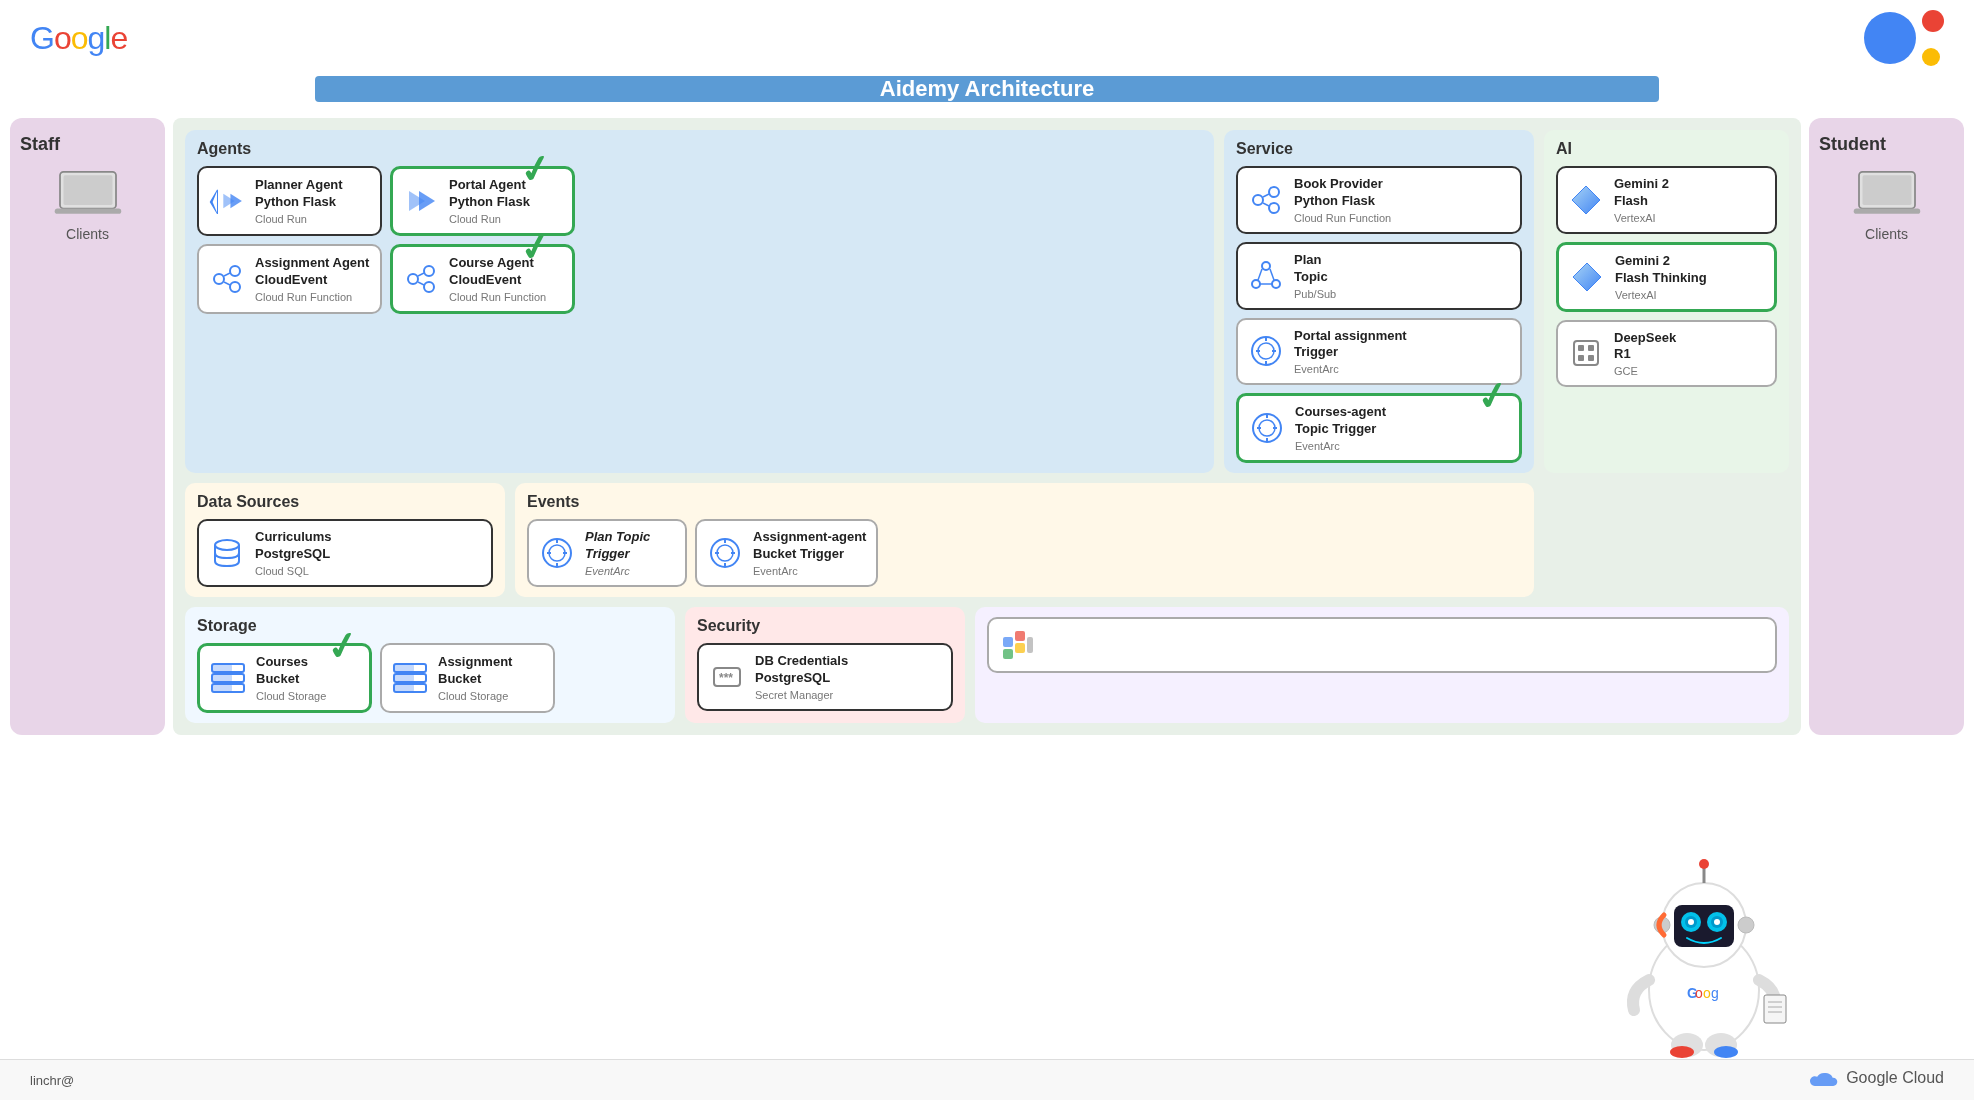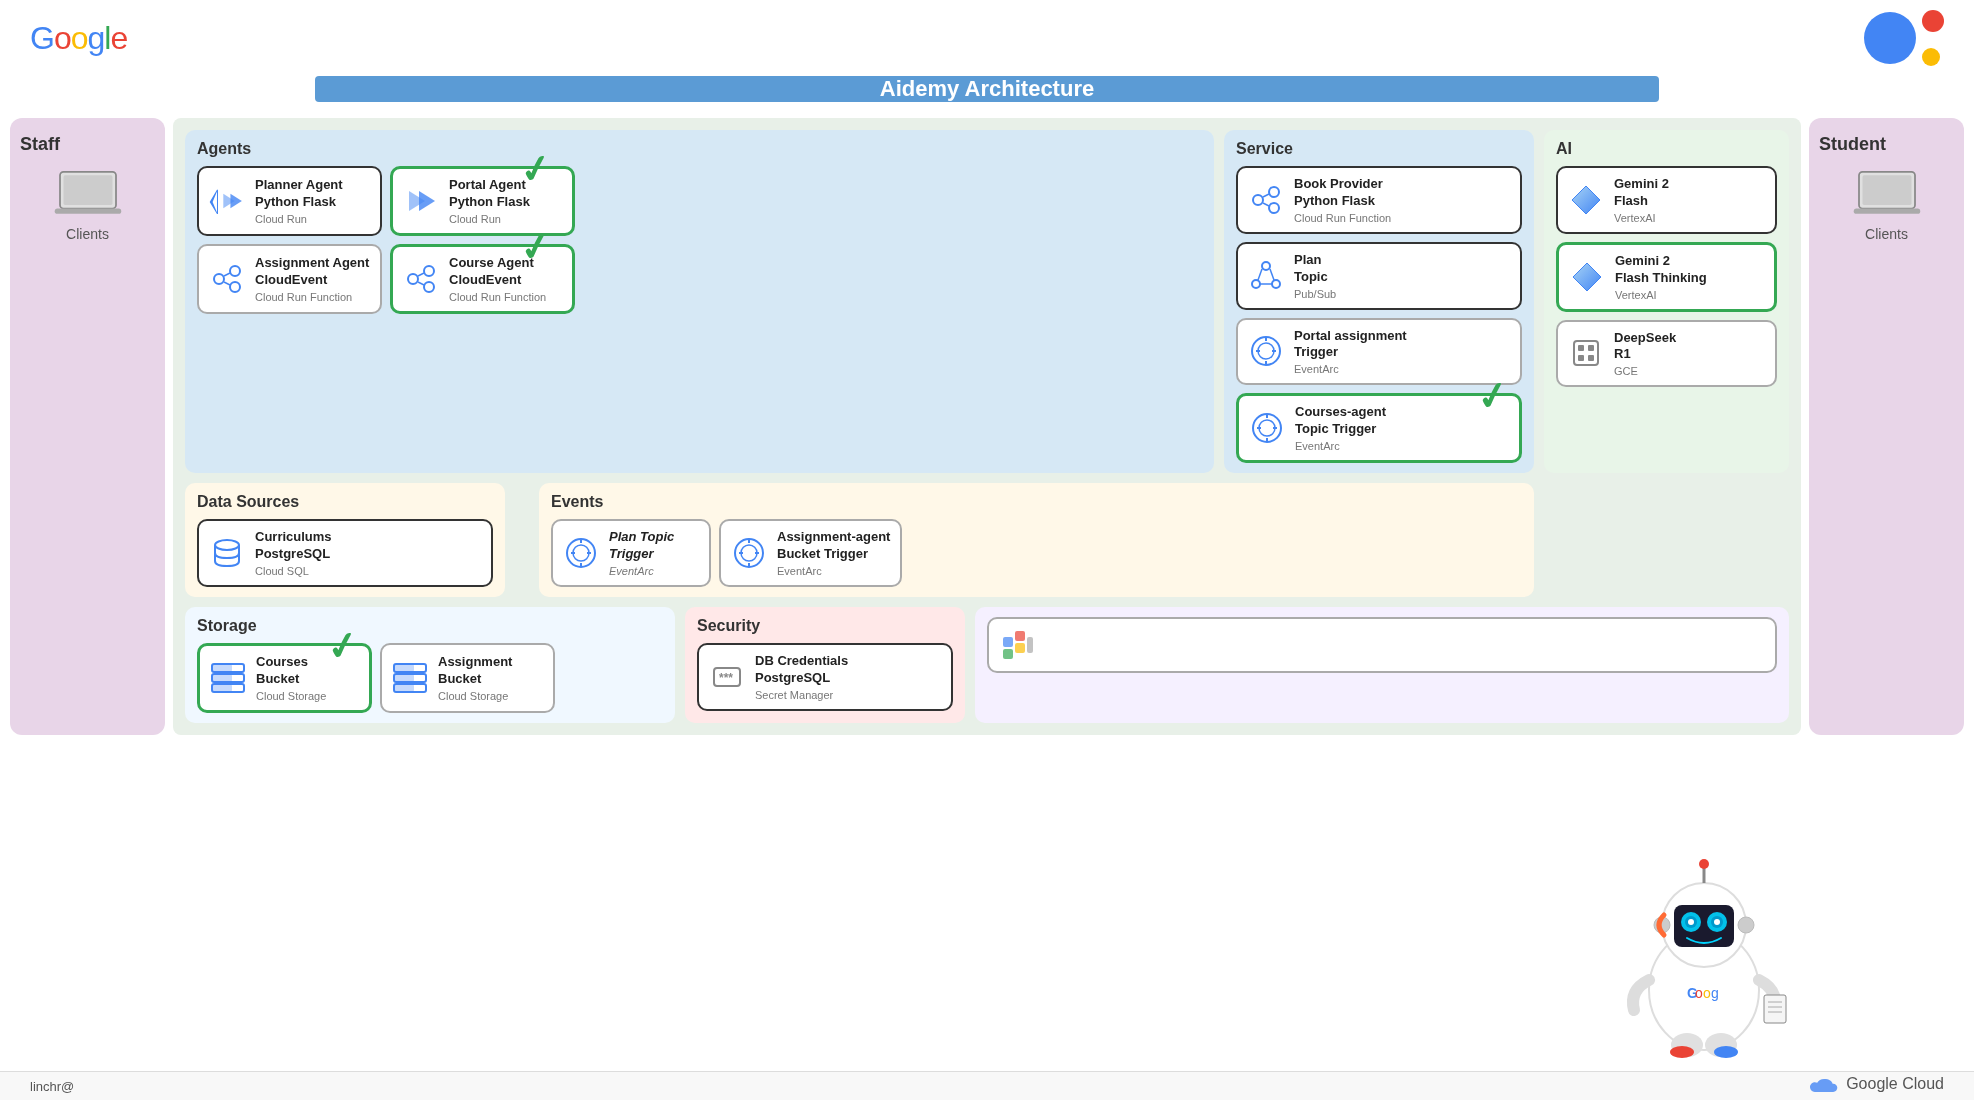--- a/index.html
+++ b/index.html
@@ -127,21 +127,20 @@
       width: 245px;
     }
 
     .section-datasources {
       background: #FFF8E8;
       width: 310px;
     }
     .section-events {
       background: #FFF8E8;
       flex: 1;
-      margin-left: 24px;
     }
 
     .section-storage {
       background: #F0F8FF;
       width: 490px;
     }
     .section-security {
       background: #FFE8E8;
       width: 280px;
     }
@@ -205,21 +204,21 @@
     }
 
     
     .laptop-icon svg { width: 70px; height: 55px; }
 
     
     .bottom-bar {
       display: flex;
       align-items: center;
       justify-content: space-between;
-      padding: 3px 30px;
+      padding: 9px 30px;
       background: #f8f8f8;
       border-top: 1px solid #ddd;
       position: absolute;
       bottom: 0;
       left: 0;
       right: 0;
     }
     .bottom-user { font-size: 13px; color: #555; }
     .google-cloud-logo {
       display: flex;

